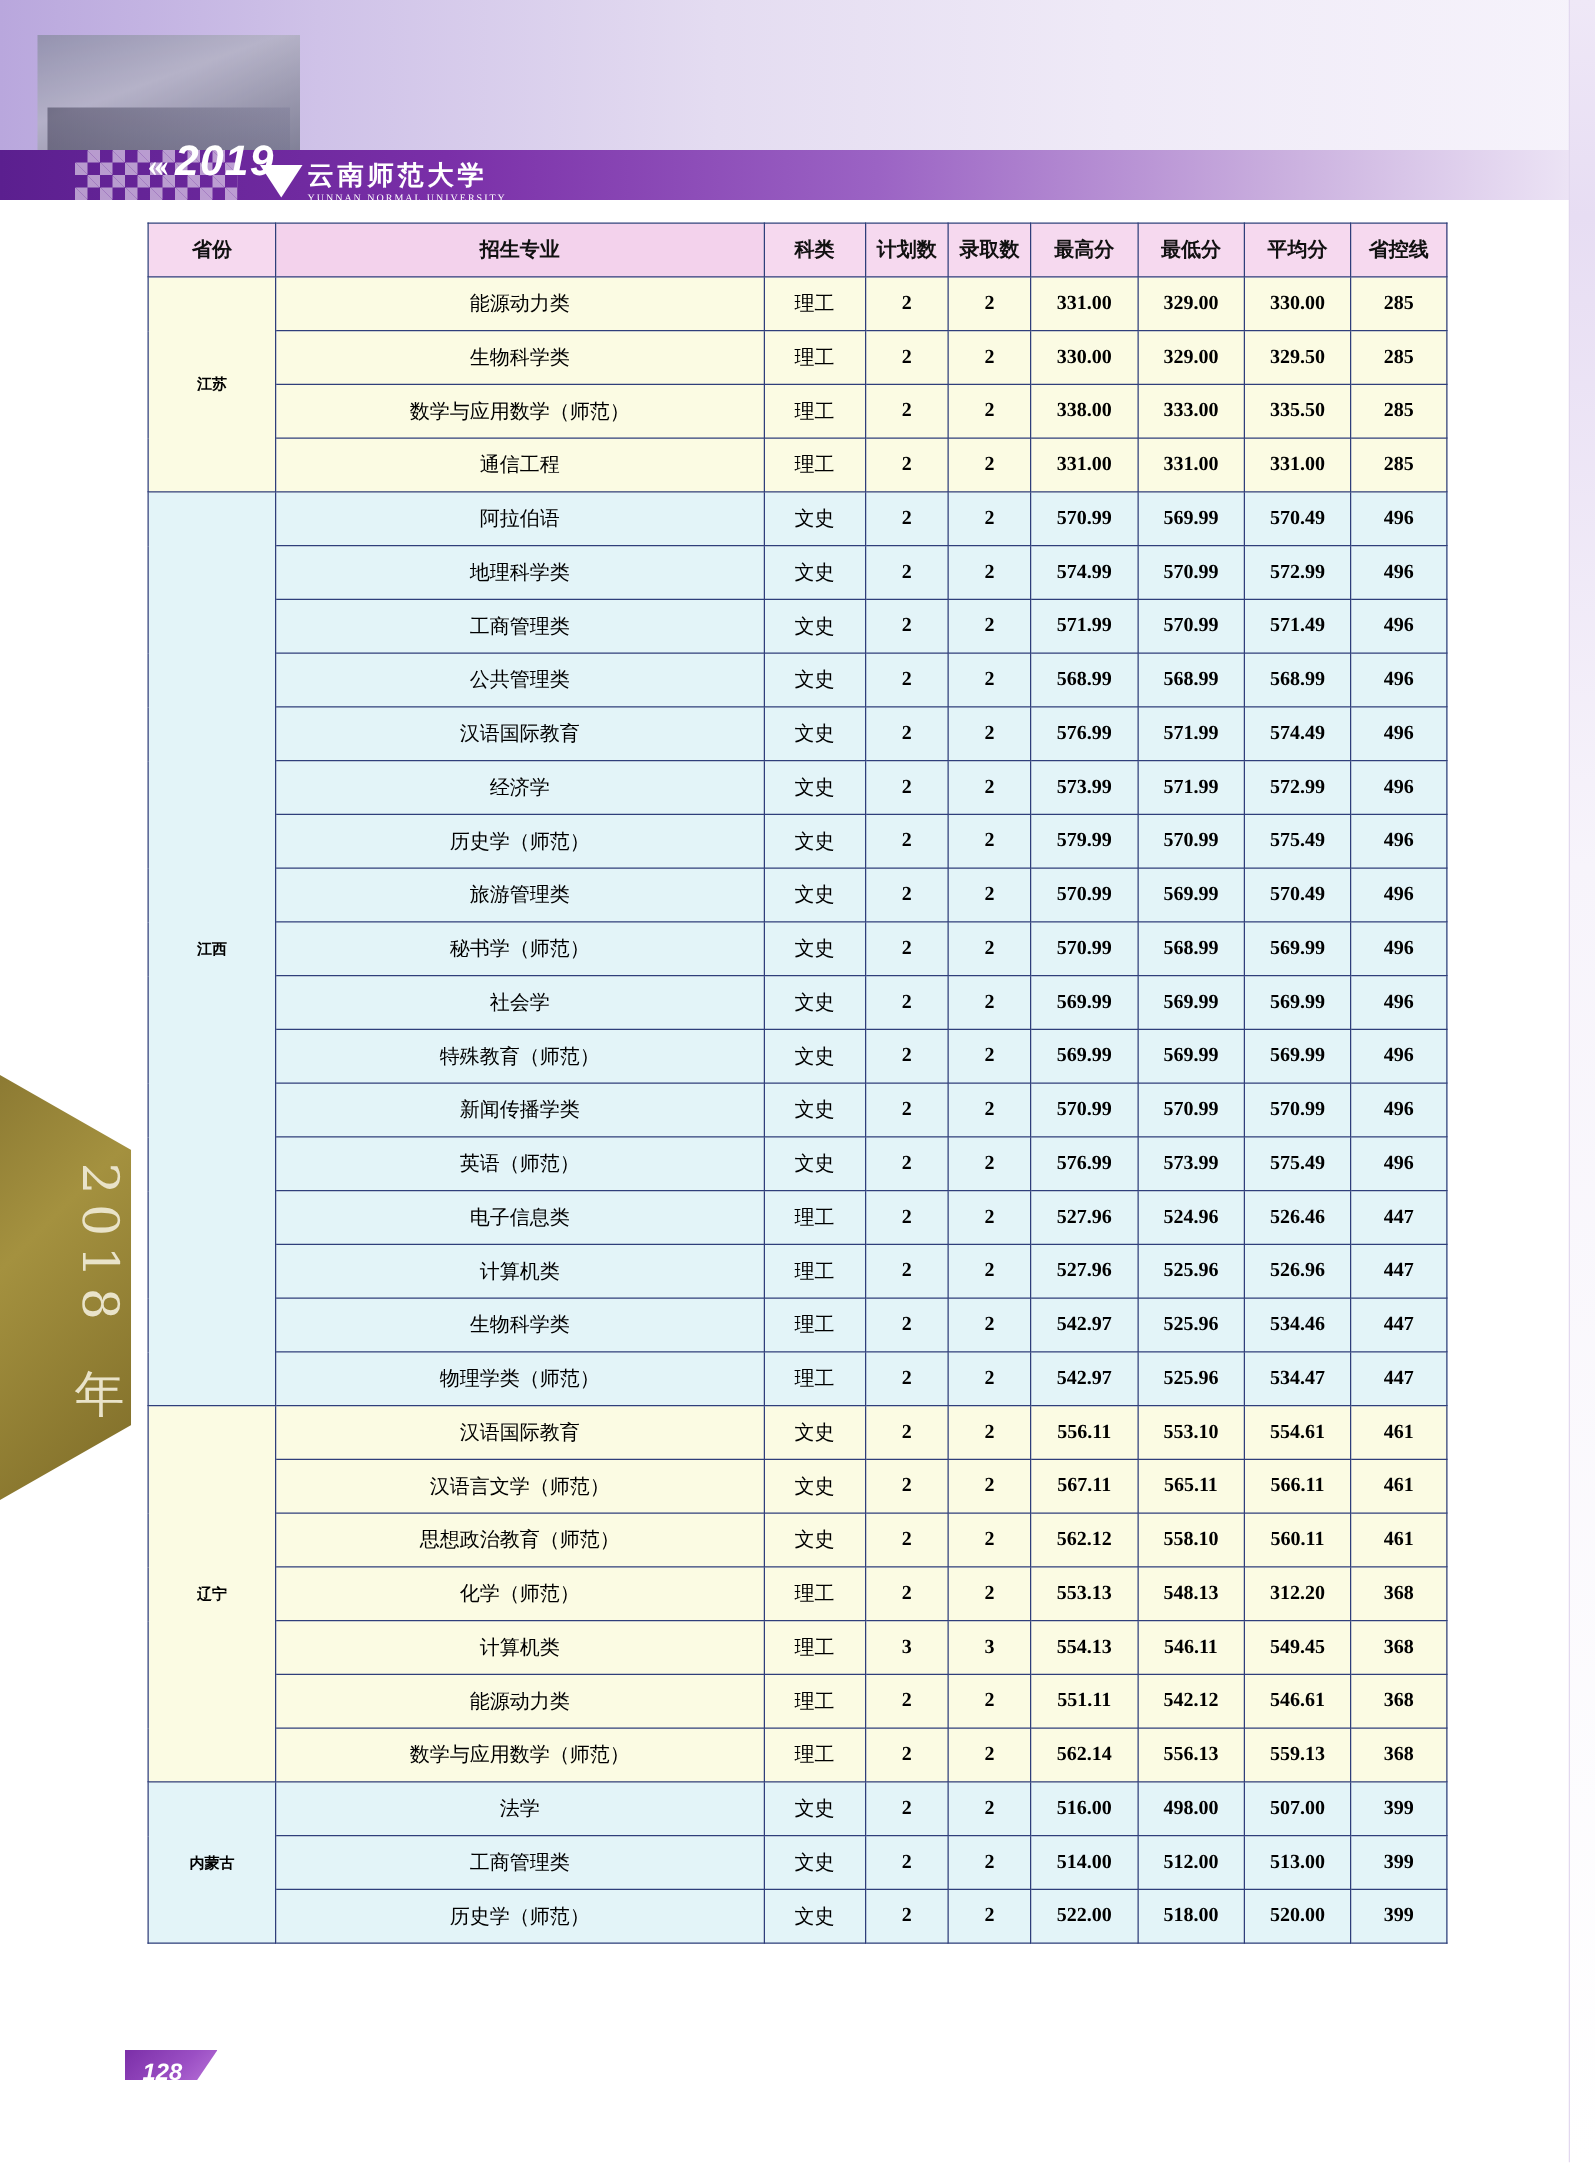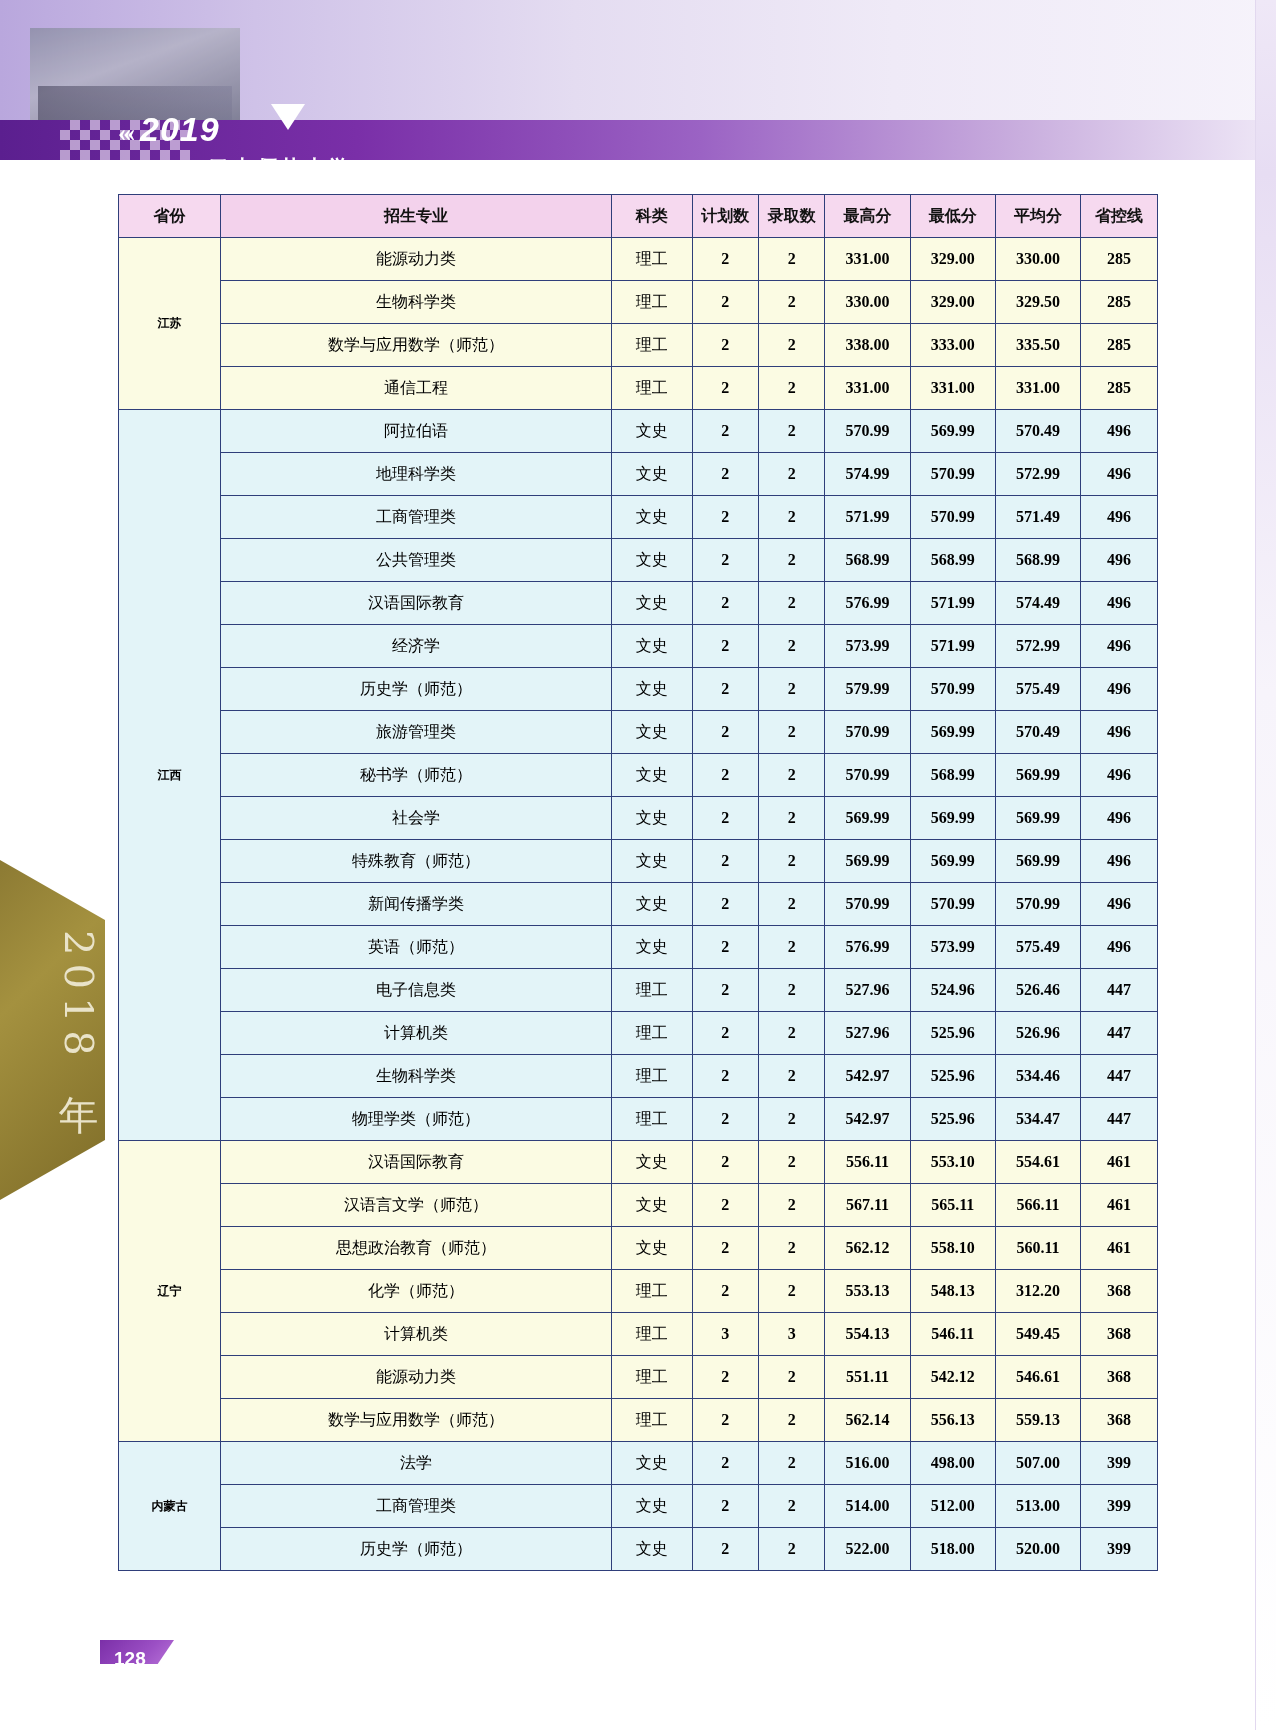--- a/index.html
+++ b/index.html
@@ -38,21 +38,21 @@
     background-position:0 0,10px 10px;
     opacity:.55;
   }
   .year-badge {
     position:absolute; left:140px; top:110px;
     font-family:"Liberation Sans", sans-serif;
     font-size:34px; font-weight:bold; font-style:italic; color:#ffffff;
     letter-spacing:1px;
   }
   .chev { position:absolute; left:118px; top:118px; color:#ffffff; font-size:26px; font-weight:bold; letter-spacing:-4px;}
-  .logo-wrap { position:absolute; left:208px; top:104px; display:flex; align-items:center; gap:24px;flex-direction:column; }
+  .logo-wrap { position:absolute; left:208px; top:126px; display:flex; align-items:center; gap:4px; }
   .logo-mark {
     width:0;height:0;border-left:17px solid transparent;border-right:17px solid transparent;
     border-top:26px solid #ffffff;
   }
   .logo-mark-inner{position:relative;}
   .logo-cn { font-size:21px; color:#ffffff; font-weight:bold; letter-spacing:3px; font-family:"DejaVu Serif", serif;}
   .logo-en { font-size:8px; color:#ffffff; letter-spacing:1.6px; font-family:Liberation Serif, serif;}
 
   
   .year-tab {
@@ -68,21 +68,21 @@
   }
 
   
   .right-edge {
     position:absolute; right:0; top:0; width:20px; height:1730px;
     background:linear-gradient(180deg,#efe8f7 0%, #e7ddf3 10%, #f7f4fb 40%, #ffffff 100%);
     border-left:1px solid #e2d8ef;
   }
 
   
-  .table-wrap { position:absolute; left:118px; top:194px; width:1040px; }
+  .table-wrap { position:absolute; left:118px; top:178px; width:1040px; }
   table { border-collapse:collapse; width:1040px; }
   th, td {
     border:1px solid #2f3e7a;
     font-size:16px;
     text-align:center;
     height:40px;
     font-family:"DejaVu Serif", serif;
   }
   thead th { background:#f6d9ef; font-weight:bold; color:#111; }
   thead th.maj { background:#f3d2ec;margin-top:11px; }
@@ -100,20 +100,21 @@
 
   
   .bg-yellow td { background:#fbfbe3; }
   .bg-cyan td { background:#e3f4f8; }
 
   
   .pageno {
     position:absolute; left:100px; top:1640px; width:74px; height:24px;
     background:linear-gradient(135deg,#7b2fa8 0%, #9b4fc4 60%, #b873d8 100%);
     clip-path:polygon(0 0,100% 0,78% 100%,0 100%);
+    font-style:italic;
   }
   .pageno span {
     position:absolute; left:14px; top:8px; color:#ffffff; font-size:19px; font-weight:bold;
     font-family:"Liberation Sans", sans-serif;
   }
 </style>
 </head>
 <body>
 
 <div class="top-band">

